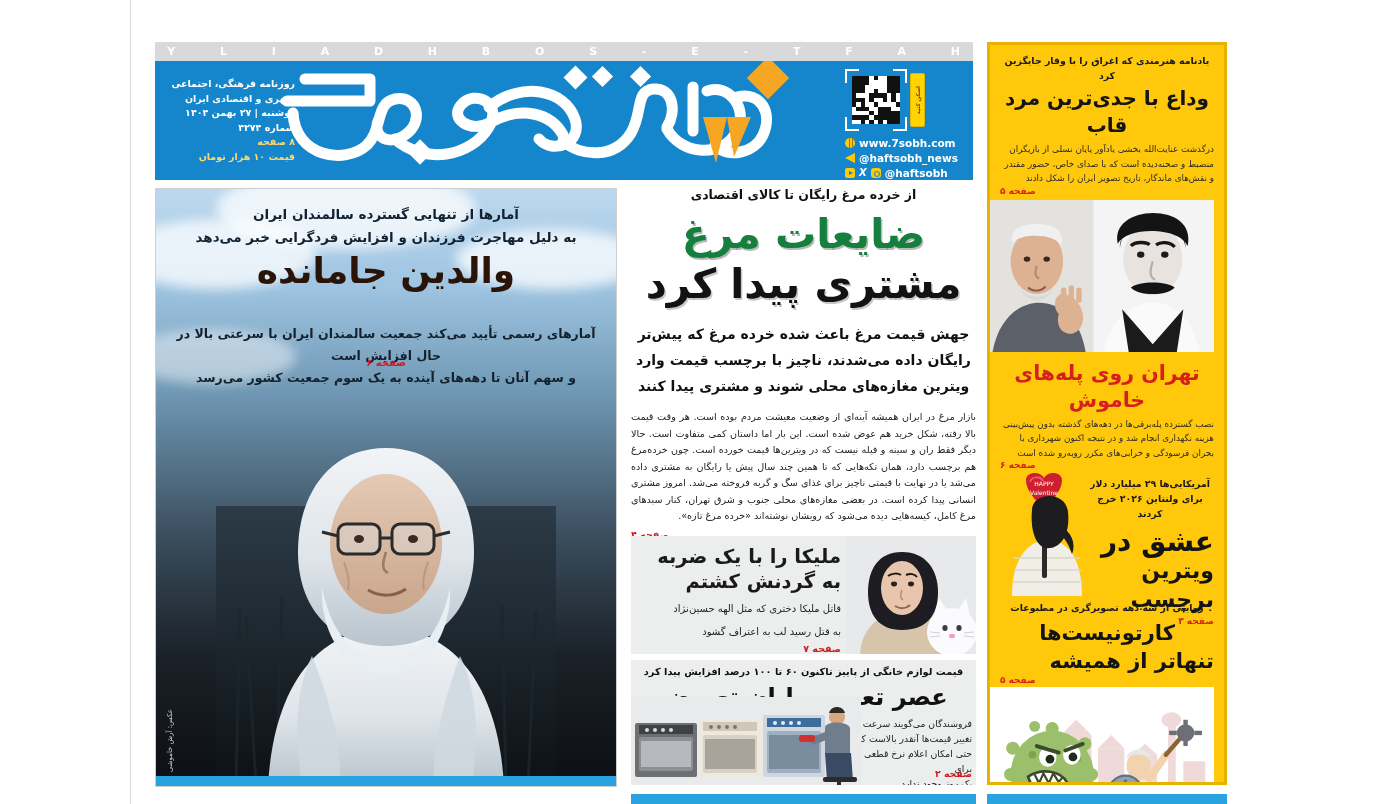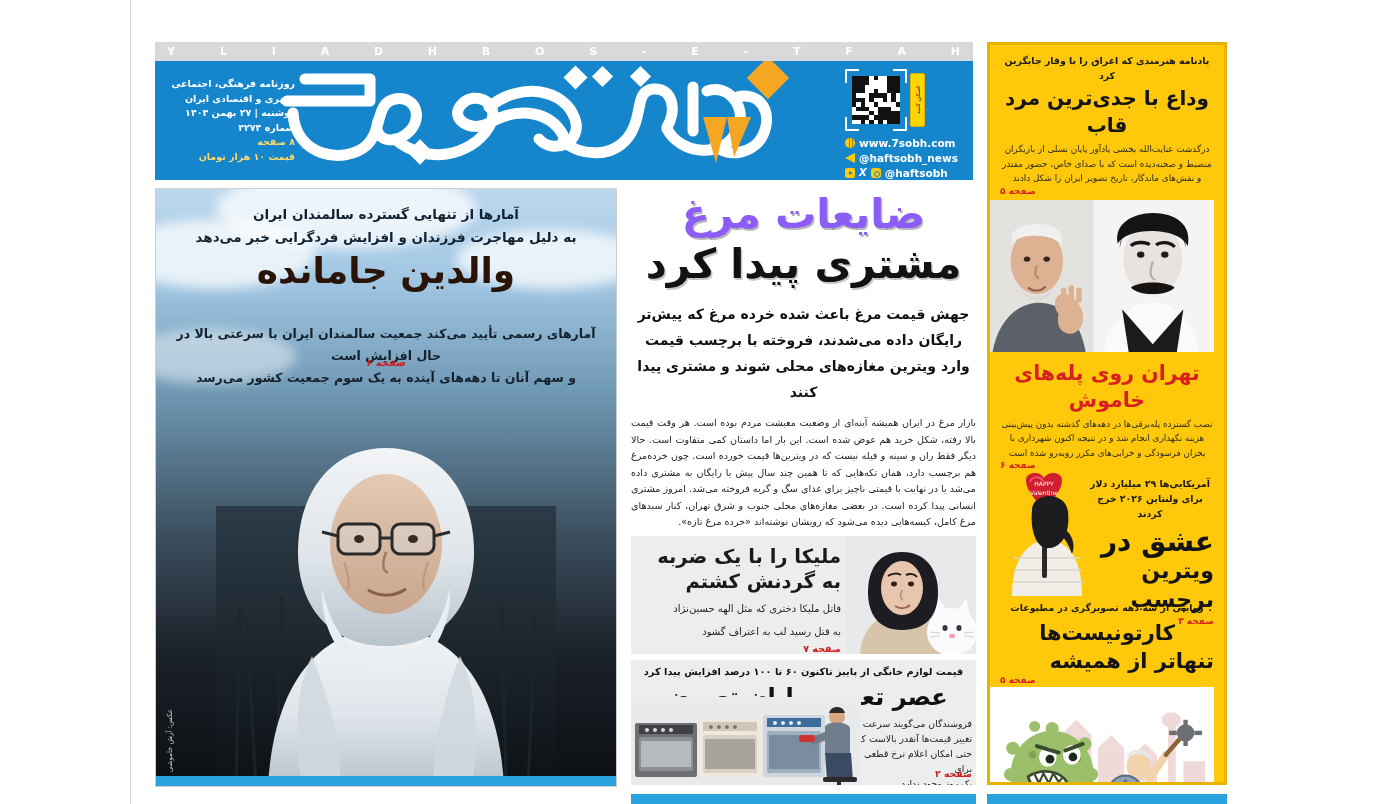--- a/index.html
+++ b/index.html
@@ -125,21 +125,21 @@
   .ls-credit{
     position:absolute;left:10px;bottom:14px;
     writing-mode:vertical-rl;transform:rotate(180deg);
     color:#e9e9e9;font-size:7px;letter-spacing:.4px;opacity:.85;
   }
 
   
   .center-col{position:absolute;left:500px;top:185px;width:345px;}
   .cc-kicker{text-align:center;color:#111;font-size:12.5px;font-weight:bold;line-height:20px;}
   .cc-head-red{
-    text-align:center;color:#8b5cf6;font-weight:bold;
+    text-align:center;color:#15803d;font-weight:bold;
     font-size:41px;line-height:50px;margin-top:4px;
     text-shadow:1.5px 1.5px 0 rgba(0,0,0,.28);
   }
   .cc-head-blk{
     text-align:center;color:#121212;font-weight:bold;
     font-size:41px;line-height:50px;
     text-shadow:1.5px 1.5px 0 rgba(0,0,0,.22);
   }
   .cc-lede{
     text-align:center;color:#111;font-size:14px;line-height:26px;
@@ -176,21 +176,21 @@
   
   .sidebar{
     position:absolute;left:856px;top:42px;width:240px;height:743px;
     background:#FFC80A;border:3px solid #e8b200;box-sizing:border-box;overflow:hidden;
   }
   .sb-sec{position:relative;padding:0 10px;box-sizing:border-box;}
   .sb-kicker{text-align:center;color:#1a1a1a;font-size:9.4px;line-height:15px;font-weight:bold;}
   .sb-head{text-align:center;font-weight:bold;}
   .sb-head.blk{color:#141414;}
   .sb-head.red{color:#d81f1f;}
-  .sb-sub{text-align:center;color:#2a2a2a;font-size:8.8px;line-height:14.5px;}
+  .sb-sub{color:#2a2a2a;font-size:8.8px;line-height:14.5px;}
   .sb-page{color:#d81f1f;font-size:9px;font-weight:bold;text-align:left;}
   .sb-photo{position:relative;width:100%;overflow:hidden;background:#ddd;}
 
   
   .bbar{position:absolute;bottom:0;height:10px;background:#29A3E0;}
   .bbar.a{left:24px;width:460px;}
   .bbar.b{left:500px;width:345px;}
   .bbar.c{left:856px;width:240px;}
 </style>
 </head>
@@ -491,23 +491,24 @@
             <path d="M92 412 L92 430 M102 414 L102 430 M112 416 L112 430 M228 416 L228 430 M238 414 L238 430 M248 412 L248 430"></path>
           </g>
         </svg>
       </div>
 
       <div class="ls-credit">عکس: آرش خاموشی</div>
       <div class="bbar a" style="left:0;width:100%;"></div>
     </div>
 
     <div class="center-col">
+      <div class="cc-kicker">از خرده مرغ رایگان تا کالای اقتصادی</div>
       <div class="cc-head-red">ضایعات مرغ</div>
       <div class="cc-head-blk">مشتری پیدا کرد</div>
-      <div class="cc-lede">جهش قیمت مرغ باعث شده خرده مرغ که پیش‌تر رایگان داده می‌شدند، فروخته با برچسب قیمت وارد ویترین مغازه‌های محلی شوند و مشتری پیدا کنند</div>
+      <div class="cc-lede">جهش قیمت مرغ باعث شده خرده مرغ که پیش‌تر رایگان داده می‌شدند، ناچیز با برچسب قیمت وارد ویترین مغازه‌های محلی شوند و مشتری پیدا کنند</div>
       <div class="cc-body">بازار مرغ در ایران همیشه آینه‌ای از وضعیت معیشت مردم بوده است. هر وقت قیمت بالا رفته، شکل خرید هم عوض شده است. این بار اما داستان کمی متفاوت است. حالا دیگر فقط ران و سینه و فیله نیست که در ویترین‌ها قیمت خورده است. چون خرده‌مرغ هم برچسب دارد، همان تکه‌هایی که تا همین چند سال پیش یا رایگان به مشتری داده می‌شد یا در نهایت با قیمتی ناچیز برای غذای سگ و گربه فروخته می‌شد. امروز مشتری انسانی پیدا کرده است. در بعضی مغازه‌های محلی جنوب و شرق تهران، کنار سبدهای مرغ کامل، کیسه‌هایی دیده می‌شود که رویشان نوشته‌اند «خرده مرغ تازه».</div>
       <div class="cc-page">صفحه ۴</div>
     </div>
 
     <div class="melika">
       <div class="melika-photo">
         <svg viewBox="0 0 130 118" preserveAspectRatio="xMidYMid slice" aria-hidden="true">
           <rect width="130" height="118" fill="#e8e9ea"></rect>
 
           <path d="M14 118 C 16 88, 38 76, 58 76 C 78 76, 98 88, 100 118 Z" fill="#d6c5ab"></path>

